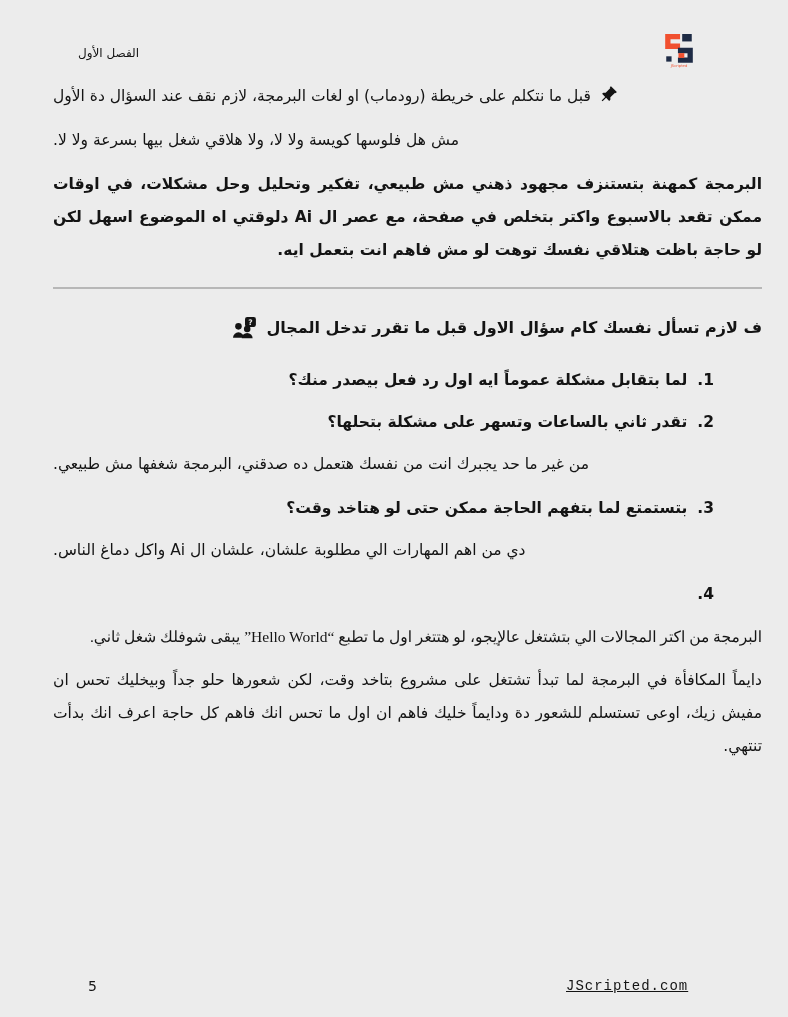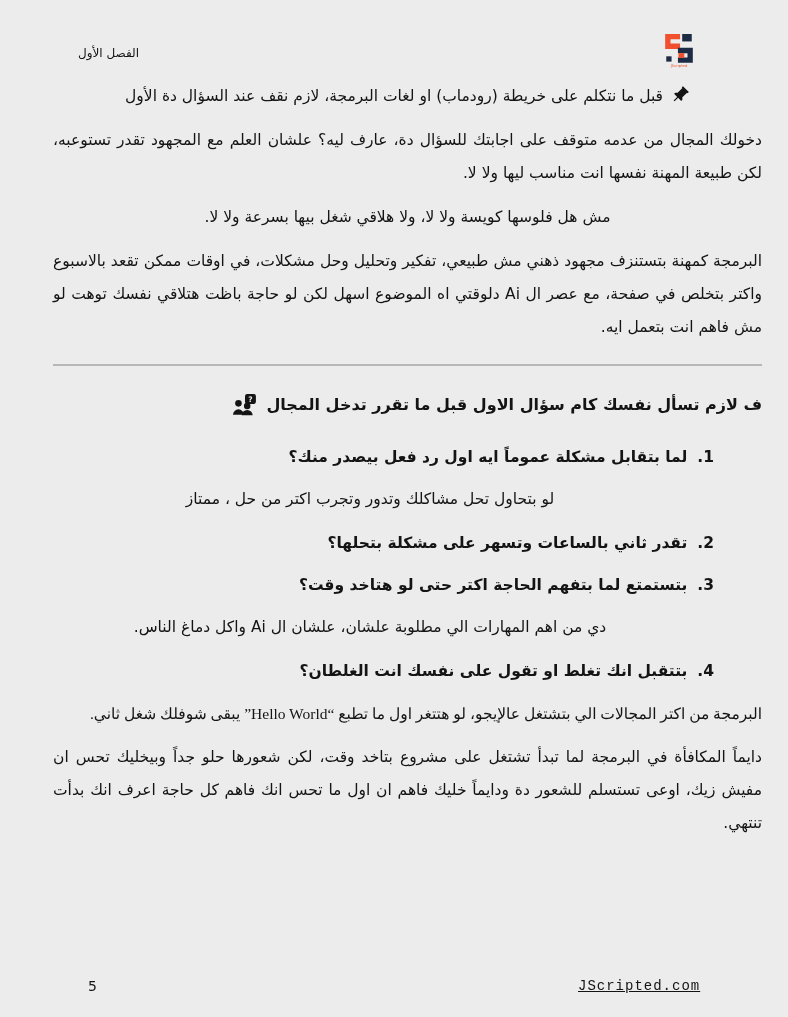--- a/index.html
+++ b/index.html
@@ -22,22 +22,22 @@
   .content {
     position:absolute; top:80px; left:53px; right:26px;
     direction:rtl;
   }
   .content p {
     margin:0 0 11px 0;
     font-size:15.5px;
     line-height:33px;
     text-align:justify;
   }
-  .content p.single { text-align:center; }
-  .content p.bold { font-weight:normal; }
+  .content p.single { text-align:left; }
+  .content p.bold { font-weight:bold; }
 
   .pin-svg { vertical-align:-4px; margin-left:2px; }
 
   .divider { height:2px; background:#B7B7B7; margin:20px 0 22px 0; }
 
   .heading {
     display:flex; align-items:center; gap:9px;
     font-size:16px; font-weight:bold;
     line-height:33px; margin:0 0 20px 0;
   }
@@ -49,21 +49,21 @@
   }
   .q-body { margin-right:75px !important; }
 
   .para-ego { margin-top:6px !important;font-family:Liberation Serif, serif; }
 
   .footer-num {
     position:absolute; top:978px; left:88px;
     font-size:14px;
   }
   .footer-link {
-    position:absolute; top:978px; left:578px;
+    position:absolute; top:978px; left:566px;
     font-family:"Liberation Mono", monospace;
     font-size:14px; letter-spacing:1px;
     color:#141414; 
   }
 </style>
 </head>
 <body>
 
 <div class="page">
 
@@ -82,21 +82,20 @@
 
   <div class="content">
 
     <p class="single">
       <svg class="pin-svg" width="20" height="20" viewBox="0 0 24 24">
         <path transform="rotate(45 12 12)" fill="#141414" d="M16,12V4h1V2H7v2h1v8l-2,2v2h5.2v6h1.6v-6H18v-2L16,12z"></path>
       </svg>
       <span>قبل ما نتكلم على خريطة (رودماب) او لغات البرمجة، لازم نقف عند السؤال دة الأول</span>
     </p>
 
-    <p>دخولك المجال من عدمه متوقف على اجابتك للسؤال دة، عارف ليه؟ علشان العلم مع المجهود تقدر تستوعبه، لكن طبيعة المهنة نفسها انت مناسب ليها ولا لا.</p>
 
     <p class="single">مش هل فلوسها كويسة ولا لا، ولا هلاقي شغل بيها بسرعة ولا لا.</p>
 
     <p class="bold">البرمجة كمهنة بتستنزف مجهود ذهني مش طبيعي، تفكير وتحليل وحل مشكلات، في اوقات ممكن تقعد بالاسبوع واكتر بتخلص في صفحة، مع عصر ال Ai دلوقتي اه الموضوع اسهل لكن لو حاجة باظت هتلاقي نفسك توهت لو مش فاهم انت بتعمل ايه.</p>
 
     <div class="divider"></div>
 
     <h2 class="heading">
       <span>ف لازم تسأل نفسك كام سؤال الاول قبل ما تقرر تدخل المجال</span>
       <svg width="24" height="22" viewBox="0 0 22 20">
@@ -109,36 +108,35 @@
           <path d="M8 19.5 a5 5 0 0 1 10 0 z"></path>
         </g>
         <text x="16" y="7" font-size="7" font-weight="bold" fill="#ECECEC" text-anchor="middle">?</text>
       </svg>
     </h2>
 
     <div class="q-item">
       <span>1.</span>
       <span>لما بتقابل مشكلة عموماً ايه اول رد فعل بيصدر منك؟</span>
     </div>
-    <p class="q-body single">لو بتحاول تحل مشاكلك وتدور وتجرب اكتر من حل ، ممتاز</p>
 
     <div class="q-item">
       <span>2.</span>
       <span>تقدر ثاني بالساعات وتسهر على مشكلة بتحلها؟</span>
     </div>
+    <p class="q-body single">من غير ما حد يجبرك انت من نفسك هتعمل ده صدقني، البرمجة شغفها مش طبيعي.</p>
 
     <div class="q-item">
       <span>3.</span>
-      <span>بتستمتع لما بتفهم الحاجة اكتر حتى لو هتاخد وقت؟</span>
+      <span>بتستمتع لما بتفهم الحاجة ممكن حتى لو هتاخد وقت؟</span>
     </div>
     <p class="q-body single">دي من اهم المهارات الي مطلوبة علشان، علشان ال Ai واكل دماغ الناس.</p>
 
     <div class="q-item">
       <span>4.</span>
-      <span>بتتقبل انك تغلط او تقول على نفسك انت الغلطان؟</span>
     </div>
 
     <p class="para-ego">البرمجة من اكتر المجالات الي بتشتغل عالإيجو، لو هتتغر اول ما تطبع “Hello World”  يبقى شوفلك شغل ثاني.</p>
 
     <p>دايماً المكافأة في البرمجة لما تبدأ تشتغل على مشروع بتاخد وقت، لكن شعورها حلو جداً وبيخليك تحس ان مفيش زيك، اوعى تستسلم للشعور دة ودايماً خليك فاهم ان اول ما تحس انك فاهم كل حاجة اعرف انك بدأت تنتهي.</p>
 
   </div>
 
   <div class="footer-num">5</div>
   <a class="footer-link" href="#">JScripted.com</a>

